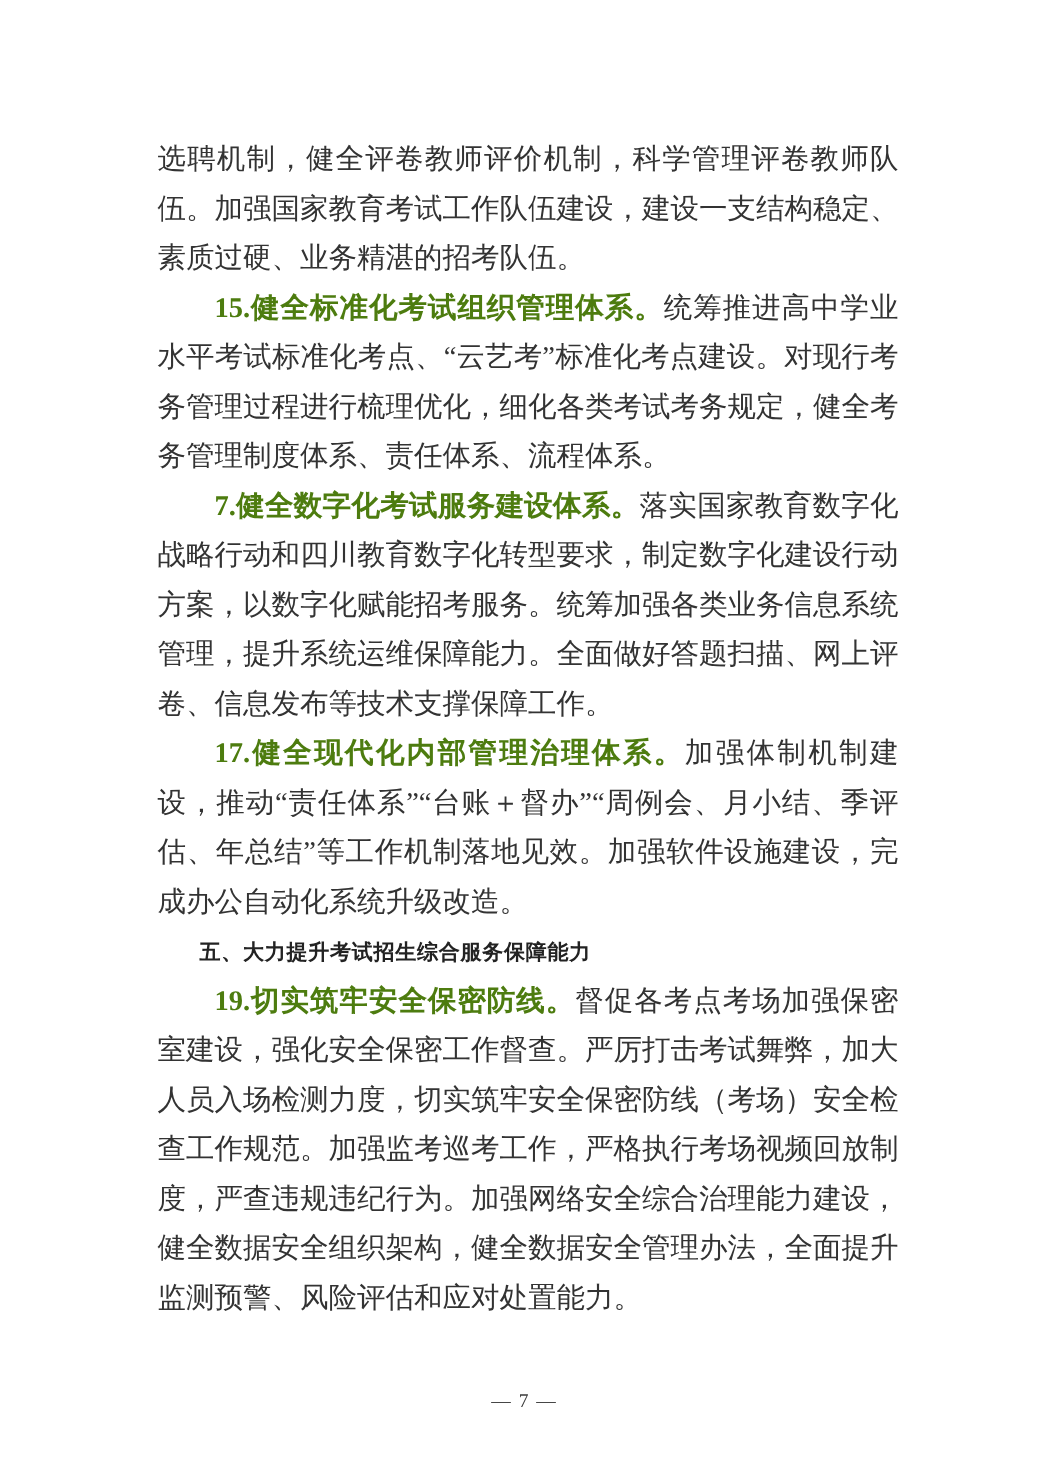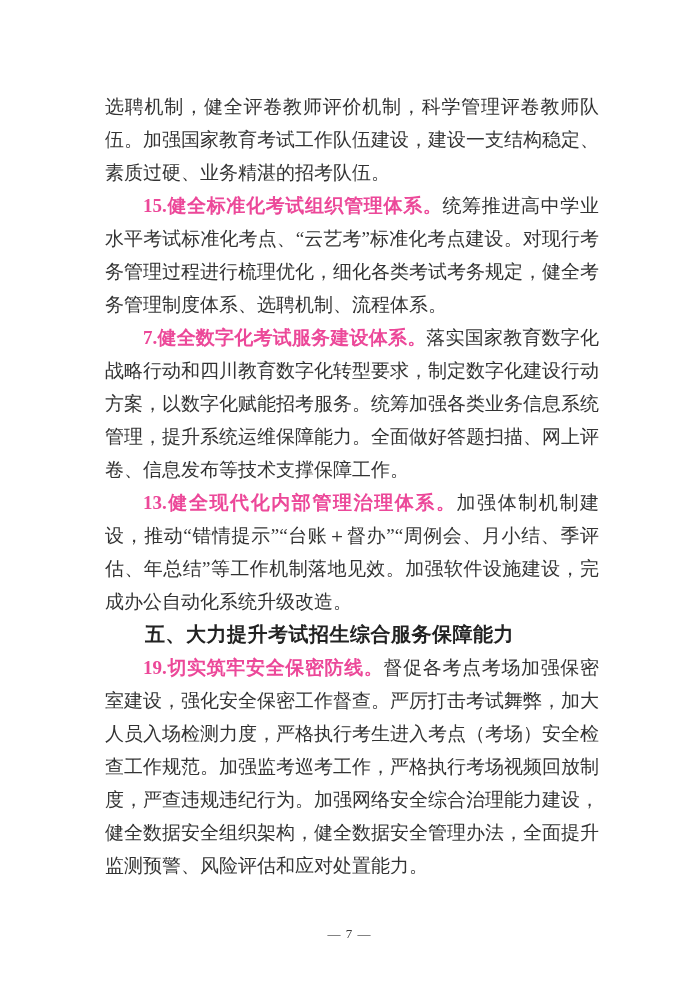--- a/index.html
+++ b/index.html
@@ -29,25 +29,25 @@
       color: #333333;
       text-align: justify;
       text-justify: inter-ideograph;
       text-indent: 2em;
     }
     .no-indent {
       text-indent: 0;
     }
     .lead {
       font-weight: bold;
-      color: #ec4899;
+      color: #4d7c0f;
     }
     .section-heading {
       margin: 0;
-      font-size: 20px;
+      font-size: 14px;
       line-height: 33px;
       font-family: "Liberation Sans", "DejaVu Sans", sans-serif;
       font-weight: bold;
       color: #222222;
       text-indent: 2em;
       letter-spacing: 0.5px;
     }
     .page-number {
       position: absolute;
       top: 926px;
@@ -60,26 +60,26 @@
     }
   </style>
 </head>
 <body>
 
 <div class="page">
   <div class="textblock">
 
     <p class="para no-indent">选聘机制，健全评卷教师评价机制，科学管理评卷教师队伍。加强国家教育考试工作队伍建设，建设一支结构稳定、素质过硬、业务精湛的招考队伍。</p>
 
-    <p class="para"><span class="lead">15.健全标准化考试组织管理体系。</span><span>统筹推进高中学业水平考试标准化考点、“云艺考”标准化考点建设。对现行考务管理过程进行梳理优化，细化各类考试考务规定，健全考务管理制度体系、选聘机制、流程体系。</span></p>
+    <p class="para"><span class="lead">15.健全标准化考试组织管理体系。</span><span>统筹推进高中学业水平考试标准化考点、“云艺考”标准化考点建设。对现行考务管理过程进行梳理优化，细化各类考试考务规定，健全考务管理制度体系、责任体系、流程体系。</span></p>
 
     <p class="para"><span class="lead">7.健全数字化考试服务建设体系。</span><span>落实国家教育数字化战略行动和四川教育数字化转型要求，制定数字化建设行动方案，以数字化赋能招考服务。统筹加强各类业务信息系统管理，提升系统运维保障能力。全面做好答题扫描、网上评卷、信息发布等技术支撑保障工作。</span></p>
 
-    <p class="para"><span class="lead">13.健全现代化内部管理治理体系。</span><span>加强体制机制建设，推动“错情提示”“台账＋督办”“周例会、月小结、季评估、年总结”等工作机制落地见效。加强软件设施建设，完成办公自动化系统升级改造。</span></p>
+    <p class="para"><span class="lead">17.健全现代化内部管理治理体系。</span><span>加强体制机制建设，推动“责任体系”“台账＋督办”“周例会、月小结、季评估、年总结”等工作机制落地见效。加强软件设施建设，完成办公自动化系统升级改造。</span></p>
 
     <h2 class="section-heading">五、大力提升考试招生综合服务保障能力</h2>
 
-    <p class="para"><span class="lead">19.切实筑牢安全保密防线。</span><span>督促各考点考场加强保密室建设，强化安全保密工作督查。严厉打击考试舞弊，加大人员入场检测力度，严格执行考生进入考点（考场）安全检查工作规范。加强监考巡考工作，严格执行考场视频回放制度，严查违规违纪行为。加强网络安全综合治理能力建设，健全数据安全组织架构，健全数据安全管理办法，全面提升监测预警、风险评估和应对处置能力。</span></p>
+    <p class="para"><span class="lead">19.切实筑牢安全保密防线。</span><span>督促各考点考场加强保密室建设，强化安全保密工作督查。严厉打击考试舞弊，加大人员入场检测力度，切实筑牢安全保密防线（考场）安全检查工作规范。加强监考巡考工作，严格执行考场视频回放制度，严查违规违纪行为。加强网络安全综合治理能力建设，健全数据安全组织架构，健全数据安全管理办法，全面提升监测预警、风险评估和应对处置能力。</span></p>
 
   </div>
 
   <div class="page-number">— 7 —</div>
 </div>
 
 </body></html>

